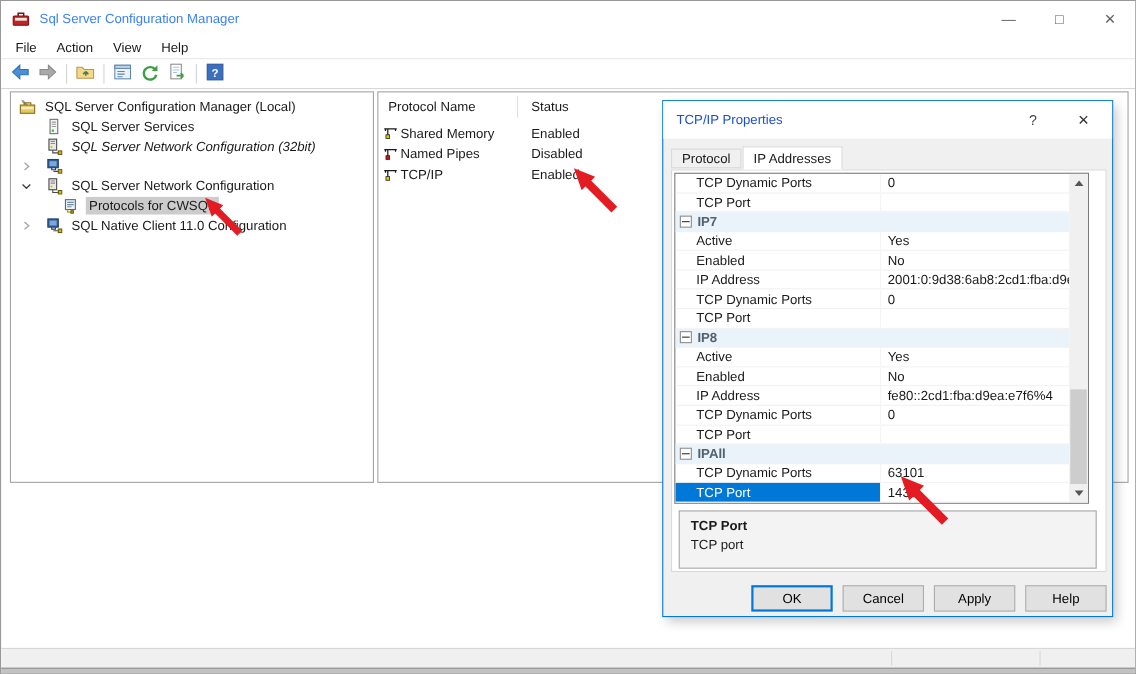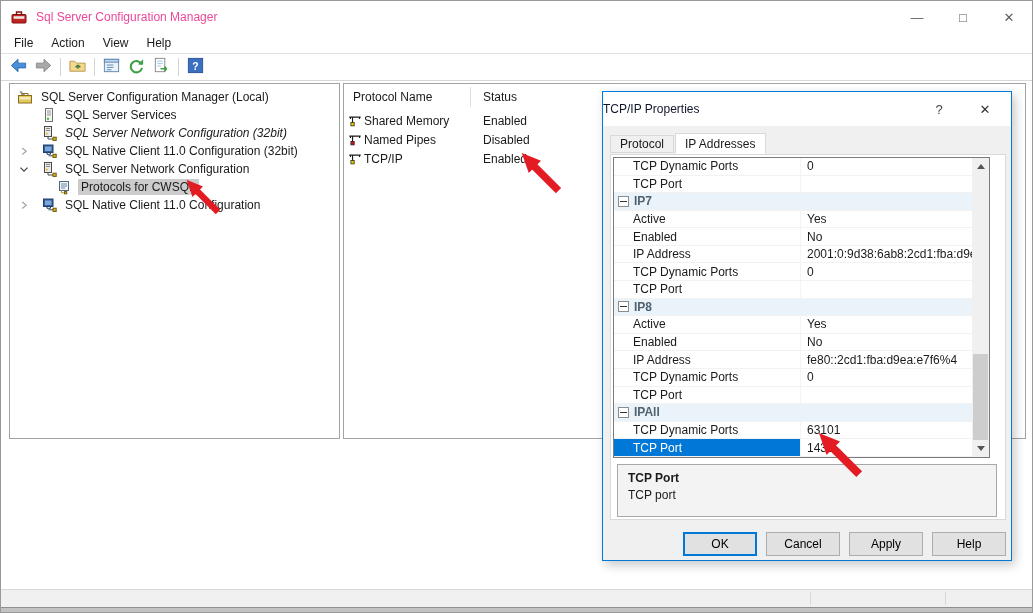--- a/index.html
+++ b/index.html
@@ -4,21 +4,21 @@
 <style>
   html,body{margin:0;padding:0;background:#fff;}
   .win{position:relative;width:1033px;height:613px;box-sizing:border-box;
        font-family:"Liberation Sans",sans-serif;font-size:12px;color:#1a1a1a;
        background:#fff;border:1px solid #999;overflow:hidden;}
 
   
   .titlebar{position:absolute;top:0;left:0;right:0;height:32px;background:#fff;
             display:flex;align-items:center;padding-left:10px;box-sizing:border-box;}
   .app-icon{width:16px;height:16px;flex:none;display:flex;}
-  .title-text{margin-left:9px;color:#ec4899;}
+  .title-text{margin-left:9px;color:#3b82f6;}
   .wincontrols{margin-left:auto;display:flex;height:100%;}
   .wc{width:46px;height:100%;display:flex;align-items:center;justify-content:center;
       color:#5f5f5f;font-size:13px;}
 
   
   .menubar{position:absolute;top:32px;left:0;right:0;height:21px;display:flex;
            padding-left:4px;border-bottom:1px solid #e2e2e2;box-sizing:border-box;background:#fff;}
   .menu-item{padding:0 9px;line-height:20px;}
   .toolbar{position:absolute;top:53px;left:0;right:0;height:27px;display:flex;align-items:center;
            padding-left:5px;border-bottom:1px solid #d7d7d7;box-sizing:border-box;background:#fff;}
@@ -58,21 +58,21 @@
              border-top:1px solid #d7d7d7;box-sizing:border-box;}
   .sb-sep{position:absolute;top:2px;width:1px;height:13px;background:#d7d7d7;}
   .bottom-strip{position:absolute;top:606px;left:0;right:0;height:7px;background:#c2c2c2;
                 border-top:1px solid #8f8f8f;box-sizing:border-box;}
 
   
   .dialog{position:absolute;left:601px;top:90px;width:410px;height:470px;background:#f0f0f0;
           border:1px solid var(--dialog-border,#0079d8);box-sizing:border-box;z-index:5;
           box-shadow:3px 4px 10px rgba(0,0,0,.22);}
   .dtitle{position:relative;height:34px;background:#fff;display:flex;align-items:center;}
-  .dtitle-text{color:#0f172a;}
+  .dtitle-text{margin-left:12px;color:#1d4ed8;}
   .dhelp{position:absolute;left:322px;top:0;width:28px;height:34px;display:flex;
          align-items:center;justify-content:center;color:#444;font-size:13px;}
   .dclose{position:absolute;left:362px;top:0;width:40px;height:34px;display:flex;
           align-items:center;justify-content:center;color:#333;font-size:13px;}
   .dtabs{position:absolute;top:41px;left:7px;display:flex;align-items:flex-end;z-index:2;}
   .tab{height:18px;padding:0 9px;background:#f0f0f0;border:1px solid #d9d9d9;
        display:flex;align-items:center;margin-right:1px;box-sizing:border-box;text-align:right;}
   .tab.active{height:21px;background:#fff;border-bottom:1px solid #fff;margin-bottom:-1px;}
   .tabpage{position:absolute;left:7px;top:62px;width:396px;height:366px;background:#fff;
            border:1px solid #d9d9d9;box-sizing:border-box;}
@@ -246,21 +246,20 @@
           </span>
           <span class="ticon">
             <svg viewBox="0 0 16 16">
               <rect x="2.5" y="2" width="9.5" height="7.5" fill="#2f5f9e" stroke="#23406a"></rect>
               <rect x="4" y="3.5" width="6.5" height="4.5" fill="#7ea7d8"></rect>
               <path d="M6 9.5 v1.8 h3.5 v-1.8" stroke="#23406a" fill="none"></path>
               <path d="M7.5 12.8 h5" stroke="#4a4a4a"></path>
               <rect x="12" y="11.2" width="3.2" height="3.2" fill="#d9b418" stroke="#6a5a10"></rect>
             </svg>
           </span>
-          <span class="tlabel">SQL Native Client 11.0 Configuration (32bit)</span>
         </div>
         <div class="trow" style="padding-left: 7px;">
           <span class="chev">
             <svg viewBox="0 0 16 16">
               <path d="M4 6.5 l4 4 4 -4" fill="none" stroke="#404040" stroke-width="1.4"></path>
             </svg>
           </span>
           <span class="ticon">
             <svg viewBox="0 0 16 16">
               <rect x="3.5" y="1.5" width="7" height="10" fill="#e9e9e9" stroke="#4a4a4a"></rect>

